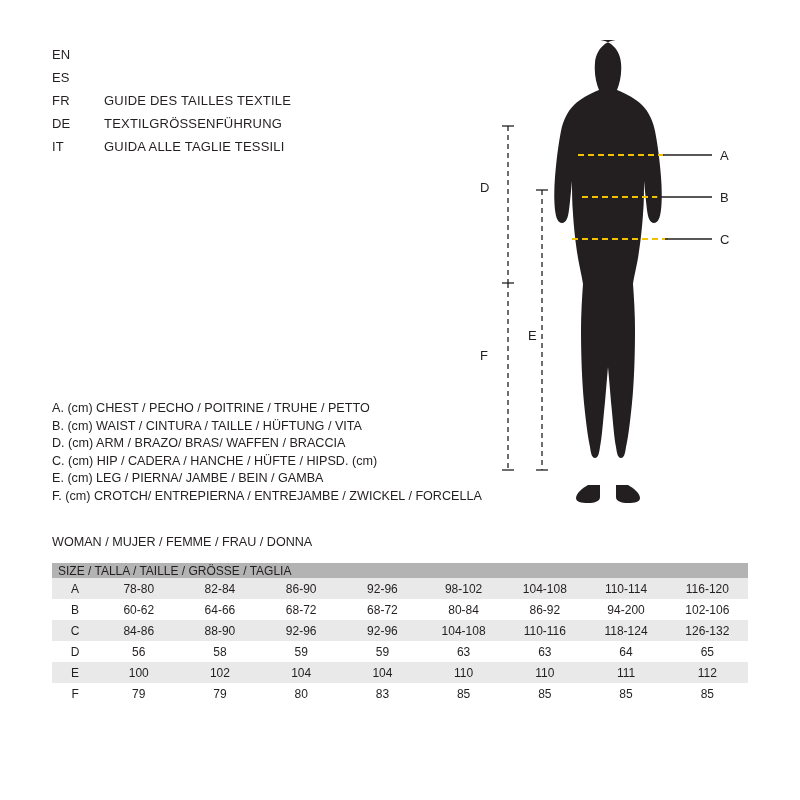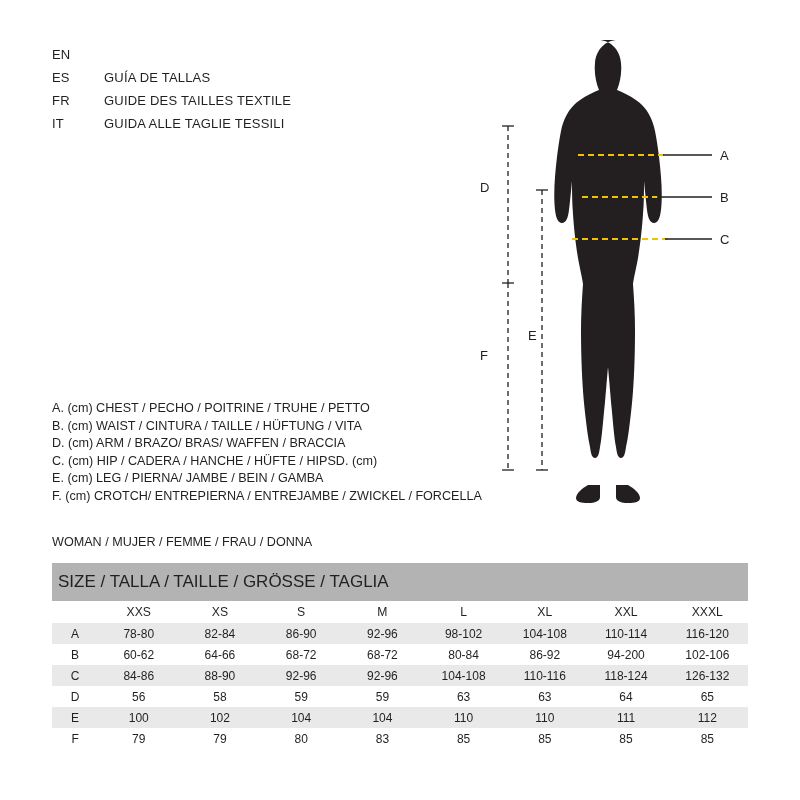--- a/index.html
+++ b/index.html
@@ -93,22 +93,22 @@
   }
   table.sizes td, table.sizes th {
     padding: 0;
     height: 21px;
     text-align: center;
     font-weight: normal;
     vertical-align: middle;
   }
   tr.header-row td {
     background: #b3b3b3;
-    height: 38px;
-    font-size: 17px;
+    height: 15px;
+    font-size: 12px;
   }
   tr.header-row td.hdr-label {
     text-align: left;
     padding-left: 6px;
   }
   tr.cols-row td {
     background: #ffffff;
     font-size: 12.2px;
     height: 22px;
   }
@@ -130,25 +130,28 @@
 <body>
 
 <div class="page">
 
   <div class="title-block">
     <div class="title-row">
       <span class="title-lang">EN</span>
     </div>
     <div class="title-row">
       <span class="title-lang">ES</span>
-      <span class="title-text">GUÍA DE TALLAS</span>
     </div>
     <div class="title-row">
       <span class="title-lang">FR</span>
       <span class="title-text">GUIDE DES TAILLES TEXTILE</span>
+    </div>
+    <div class="title-row">
+      <span class="title-lang">DE</span>
+      <span class="title-text">TEXTILGRÖSSENFÜHRUNG</span>
     </div>
     <div class="title-row">
       <span class="title-lang">IT</span>
       <span class="title-text">GUIDA ALLE TAGLIE TESSILI</span>
     </div>
   </div>
 
   <div class="legend-block">
     <div class="legend-row">A. (cm) CHEST / PECHO / POITRINE / TRUHE / PETTO</div>
     <div class="legend-row">B. (cm) WAIST / CINTURA / TAILLE / HÜFTUNG / VITA</div>
@@ -249,31 +252,20 @@
           <col class="c-dat">
         <col class="c-dat">
           <col class="c-dat">
           <col class="c-dat">
           <col class="c-dat">
       </colgroup>
       <tbody>
         <tr class="header-row">
           <td class="hdr-label" colspan="9">SIZE / TALLA / TAILLE / GRÖSSE / TAGLIA</td>
         </tr>
-        <tr class="cols-row">
-          <td></td>
-          <td>XXS</td>
-          <td>XS</td>
-          <td>S</td>
-          <td>M</td>
-          <td>L</td>
-          <td>XL</td>
-          <td>XXL</td>
-          <td>XXXL</td>
-        </tr>
 
         <tr class="alt">
           <td class="rowkey">A</td>
           <td>78-80</td>
           <td>82-84</td>
           <td>86-90</td>
           <td>92-96</td>
           <td>98-102</td>
           <td>104-108</td>
           <td>110-114</td>

